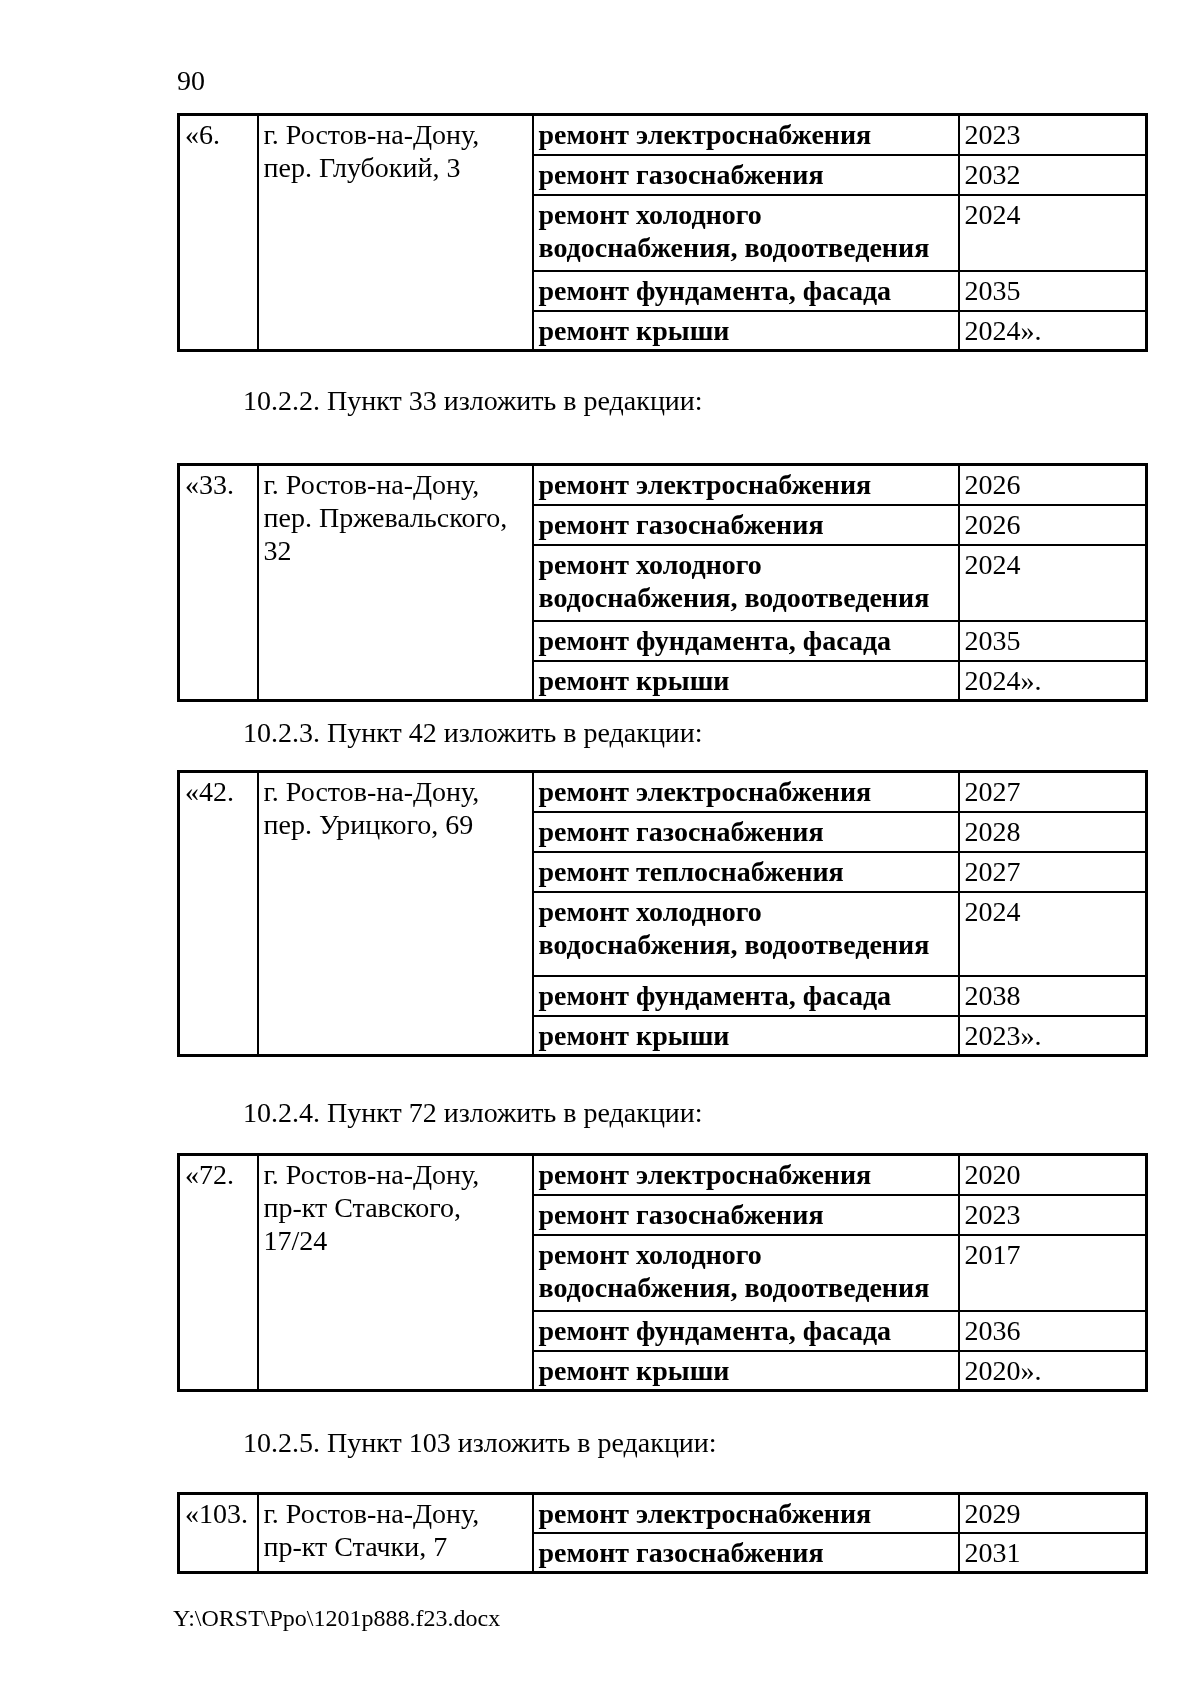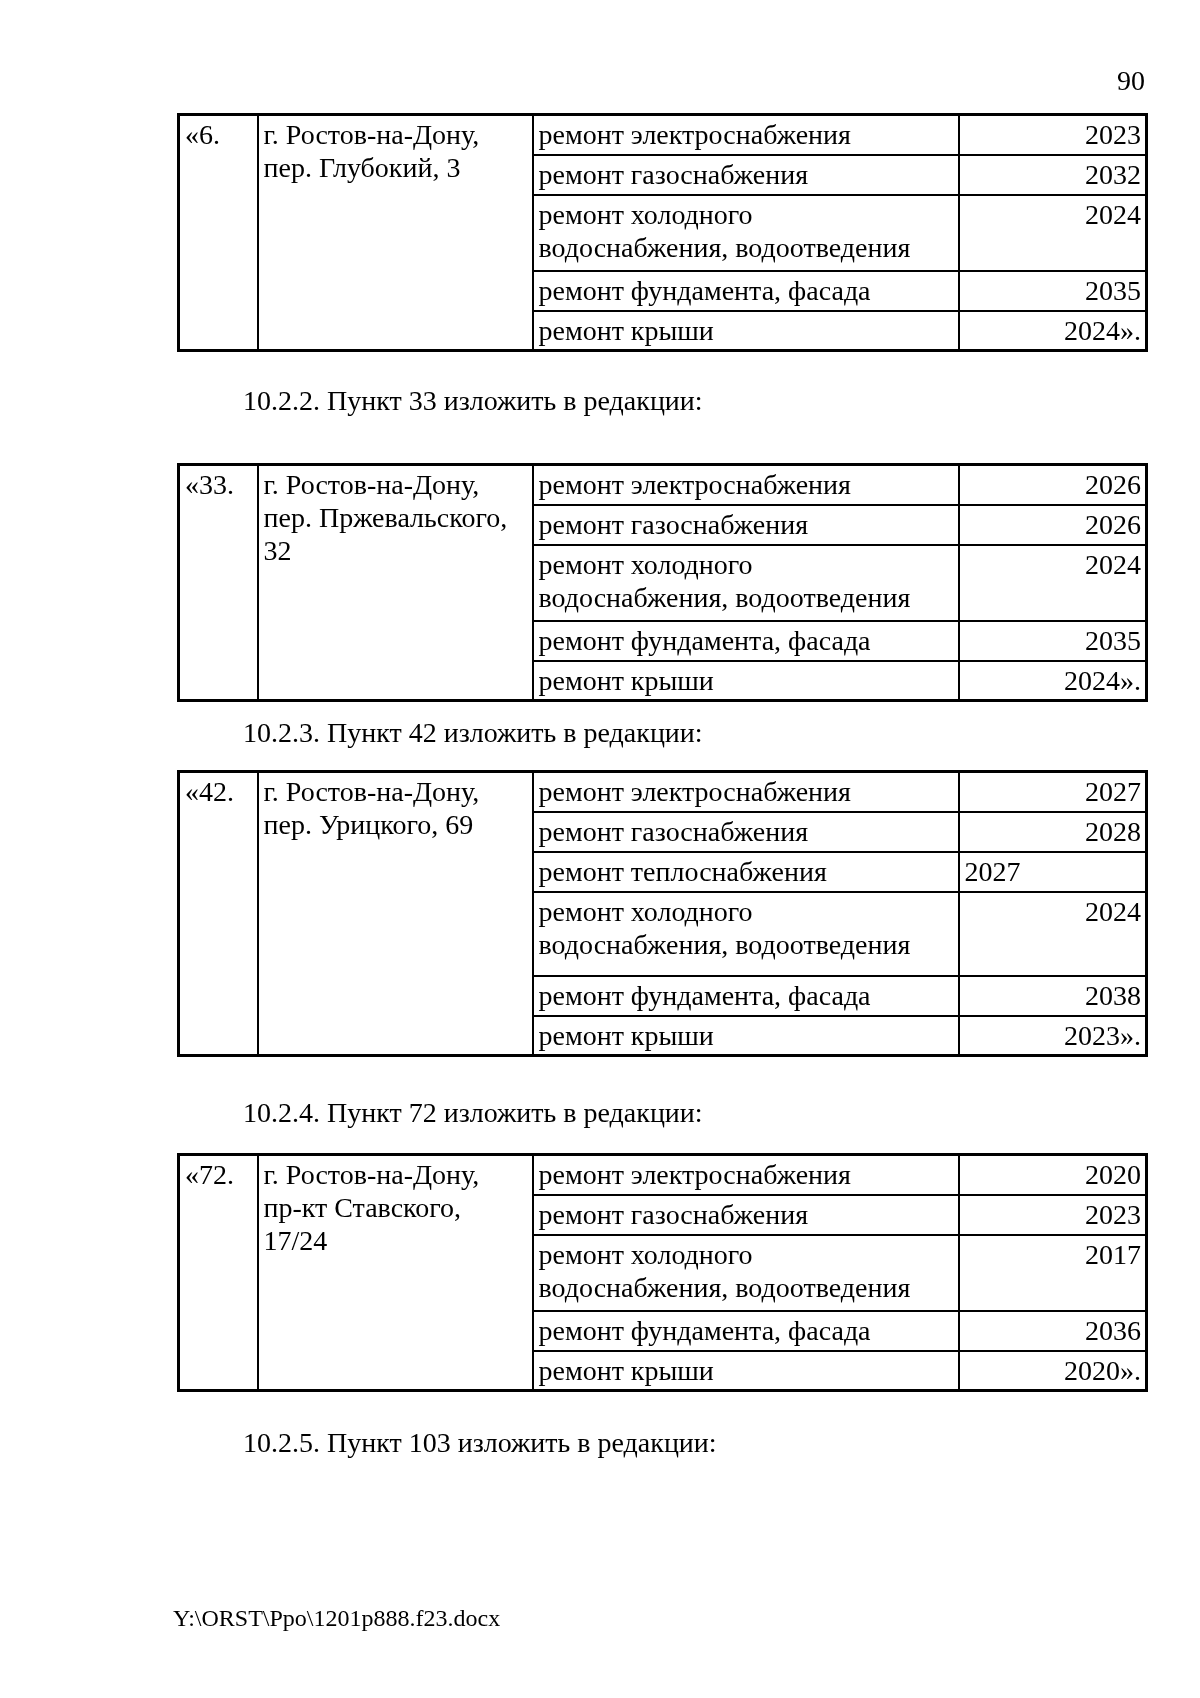--- a/index.html
+++ b/index.html
@@ -7,21 +7,21 @@
     width: 1200px; height: 1698px;
     background: #ffffff;
     font-family: "Liberation Serif", "DejaVu Serif", serif;
     color: #000000;
     position: relative;
   }
   .page { position: absolute; top: 0; left: 0; width: 1200px; height: 1698px; background: #fff; }
 
   .page-number {
     position: absolute; top: 64px; left: 177px; width: 968px;
-    text-align: right; font-size: 28px; line-height: 33px;
+    text-align: left; font-size: 28px; line-height: 33px;
   }
 
   .heading {
     position: absolute; left: 177px; width: 990px;
     padding-left: 66px; font-size: 28px; line-height: 33px;
     white-space: nowrap;
   }
   .h1 { top: 384px; }
   .h2 { top: 716px; }
   .h3 { top: 1096px; }
@@ -40,22 +40,22 @@
   .t5 { top: 1492px; }
 
   table.doc td {
     border: 2px solid #000;
     vertical-align: top;
     padding: 2px 4px 2px 5px;
     overflow: hidden;
   }
   td.num  { padding-left: 3px; }
   td.addr { white-space: pre-line; padding-left: 6px; margin-top: 47px; }
-  td.work { white-space: pre-line; padding-left: 6px; }
-  td.year { text-align: right; padding-left: 2px; padding-right: 2px; }
+  td.work { white-space: pre-line; padding-left: 6px; font-weight: bold; }
+  td.year { text-align: left; padding-left: 2px; padding-right: 2px; }
   td.year-left { text-align: left; padding-left: 4px; }
 
   tr.s { height: 40px; }
   tr.d { height: 76px; }
   tr.d3 { height: 84px; }
   tr.s5 { height: 39px; }
 
   .footer {
     position: absolute; top: 1606px; left: 173px;
     font-size: 24px; line-height: 24px;
@@ -215,16 +215,37 @@
     </tr>
     <tr class="s">
       <td class="work">ремонт крыши</td>
       <td class="year">2020».</td>
     </tr>
   </tbody>
     </table>
 
   <div class="heading h4">10.2.5. Пункт 103 изложить в редакции:</div>
 
+  <table class="doc t5">
+    <colgroup>
+        <col style="width:79px">
+        <col style="width:275px">
+        <col style="width:426px">
+        <col style="width:188px">
+      </colgroup>
+    <tbody>
+        <tr class="s5">
+      <td class="num" rowspan="2">«103.</td>
+      <td class="addr" rowspan="2">г. Ростов-на-Дону,
+пр-кт Стачки, 7</td>
+      <td class="work">ремонт электроснабжения</td>
+      <td class="year">2029</td>
+    </tr>
+    <tr class="s5">
+      <td class="work">ремонт газоснабжения</td>
+      <td class="year">2031</td>
+    </tr>
+  </tbody>
+    </table>
 
   <div class="footer">Y:\ORST\Ppo\1201p888.f23.docx</div>
 
 </div>
 
 </body></html>

